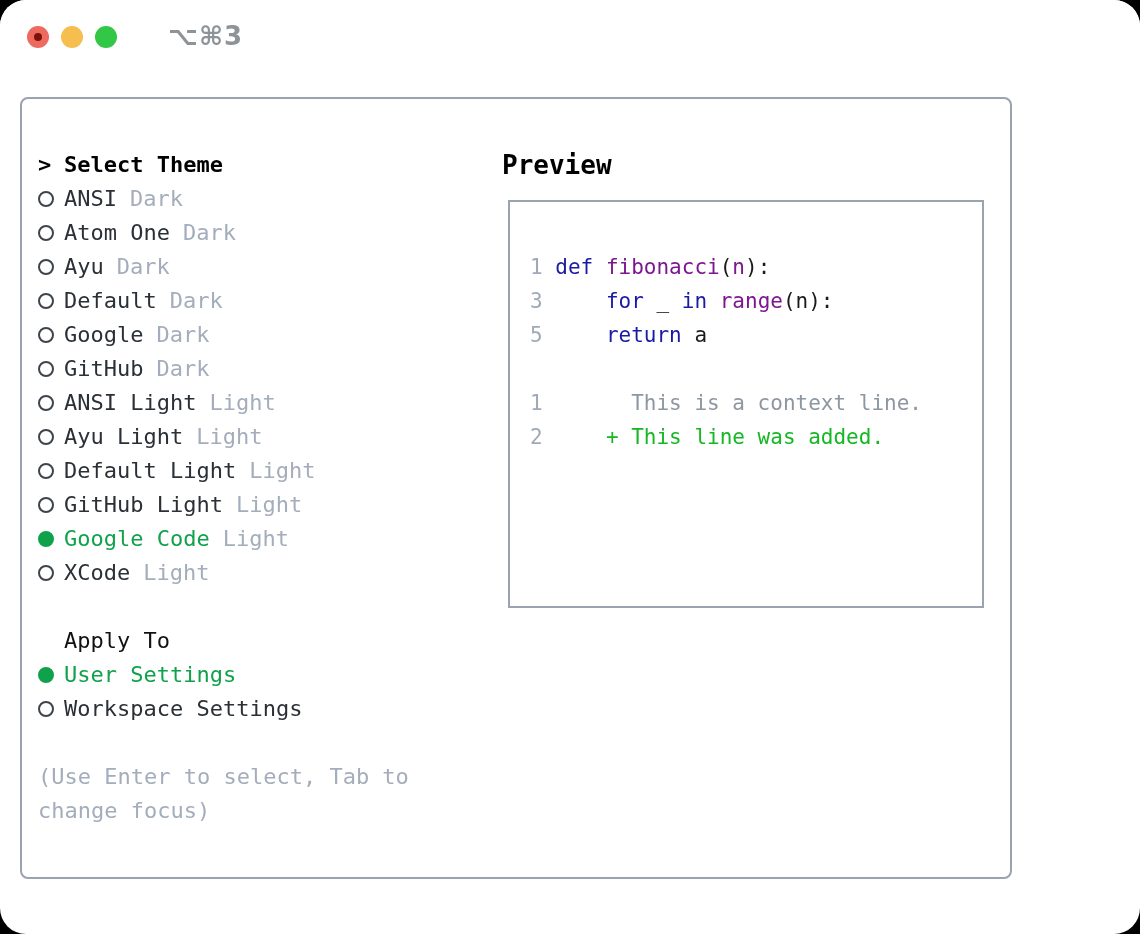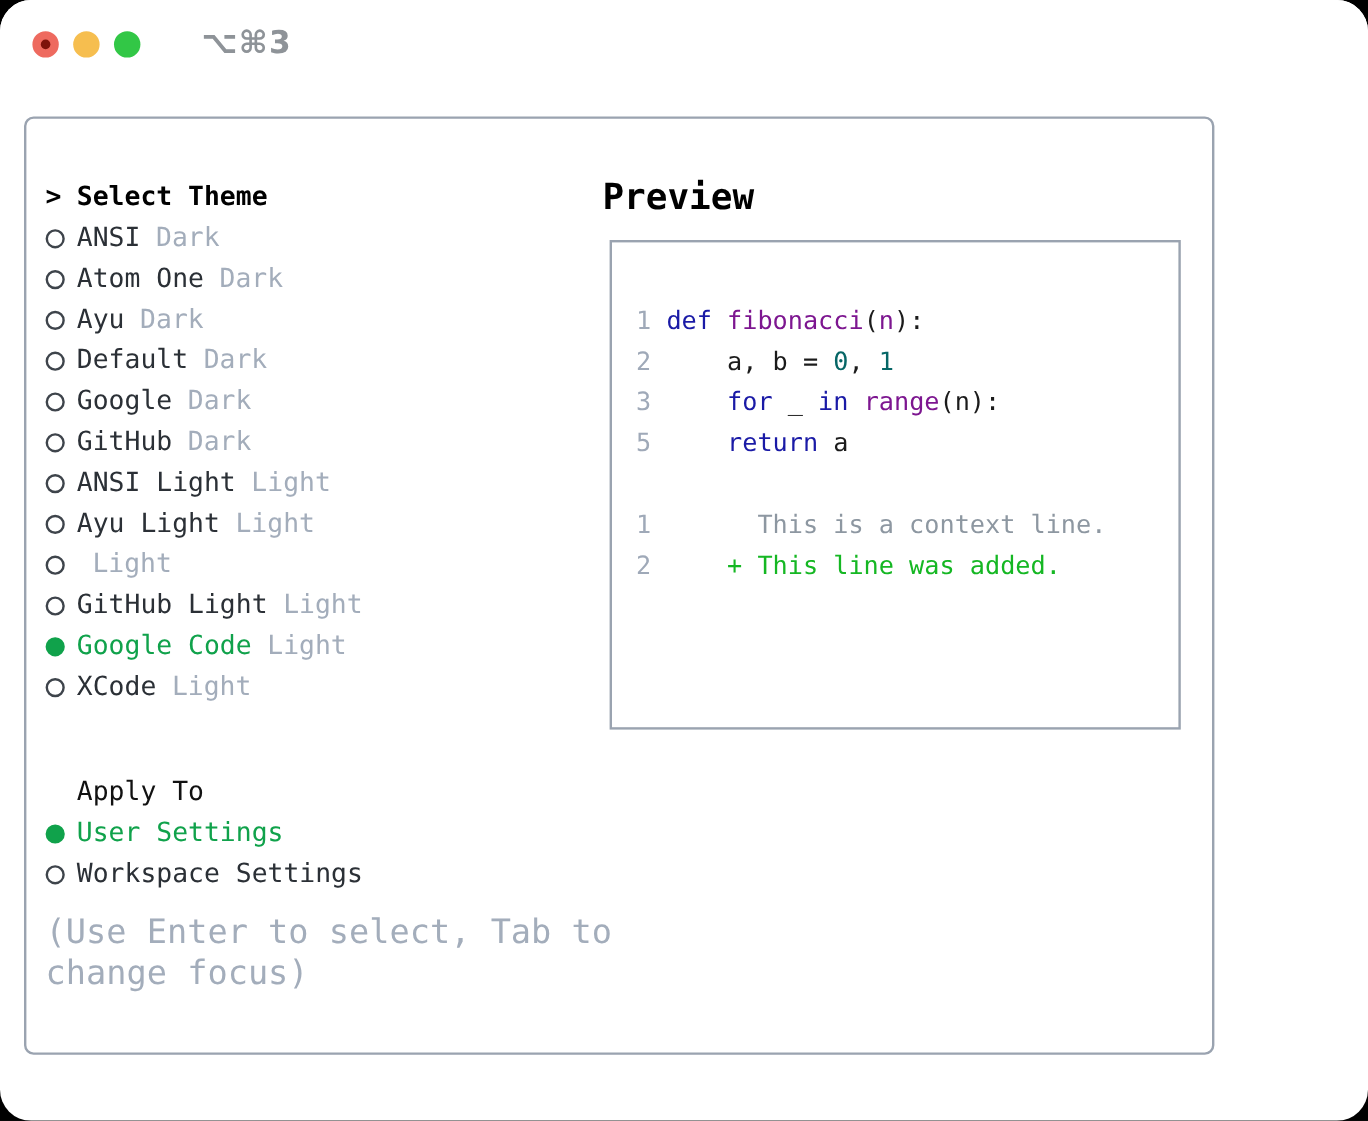--- a/index.html
+++ b/index.html
@@ -24,37 +24,37 @@
   .shortcut{position:absolute;left:168px;top:21px;font-family:"DejaVu Sans",sans-serif;
             font-size:26px;font-weight:600;color:#8e9398;letter-spacing:1px;}
 
   
   .panel{position:absolute;left:20px;top:97px;width:992px;height:782px;box-sizing:border-box;
          border:2px solid var(--panel-border);border-radius:8px;background:#fff;}
 
   
   .rows{position:absolute;}
   .theme-list{left:38px;top:148px;}
-  .apply-section{left:38px;top:644px;}
+  .apply-section{left:38px;top:624px;}
   .help-text{left:38px;top:760px;}
   .row{display:flex;align-items:center;height:34px;
        font-size:22px;line-height:34px;color:var(--text);white-space:pre;}
   .marker{width:26px;flex:none;display:flex;align-items:center;}
   .circle{width:12px;height:12px;border:2px solid #3e444b;border-radius:50%;box-sizing:content-box;}
   .circle.sel{background:var(--selected-green);border-color:var(--selected-green);}
   .prompt{font-weight:bold;color:#000;}
   .hdr{font-weight:bold;color:#000;}
   .subhdr{color:#111;}
   .name.sel{color:var(--selected-green);}
   .tag{color:var(--muted);margin-left:13px;}
-  .help-line{height:34px;font-size:28px;line-height:34px;color:var(--muted);white-space:pre;}
+  .help-line{height:34px;font-size:22px;line-height:34px;color:var(--muted);white-space:pre;}
 
   
   .preview-header{position:absolute;left:502px;top:148px;height:34px;
-                  font-size:30px;line-height:34px;font-weight:bold;color:#000;}
+                  font-size:26px;line-height:34px;font-weight:bold;color:#000;}
   .preview-box{position:absolute;left:508px;top:200px;width:476px;height:408px;box-sizing:border-box;
                border:2px solid var(--panel-border);background:#fff;padding:48px 0 0 20px;overflow:hidden;}
   .pline{height:34px;font-size:21px;line-height:34px;white-space:pre;color:#1b1b1b;}
   .seg-plain{color:#1b1b1b;}
   .seg-lineno{color:var(--lineno);}
   .seg-keyword{color:var(--keyword);}
   .seg-title{color:var(--title);}
   .seg-number{color:var(--number);}
   .seg-context{color:var(--context);}
   .seg-deleted{color:var(--deleted);}
@@ -84,21 +84,21 @@
       </div>
       <div id="theme-items">
           <div class="row"><span class="marker"><span class="circle"></span></span><span class="name">ANSI</span><span class="tag">Dark</span></div>
           <div class="row"><span class="marker"><span class="circle"></span></span><span class="name">Atom One</span><span class="tag">Dark</span></div>
           <div class="row"><span class="marker"><span class="circle"></span></span><span class="name">Ayu</span><span class="tag">Dark</span></div>
           <div class="row"><span class="marker"><span class="circle"></span></span><span class="name">Default</span><span class="tag">Dark</span></div>
           <div class="row"><span class="marker"><span class="circle"></span></span><span class="name">Google</span><span class="tag">Dark</span></div>
           <div class="row"><span class="marker"><span class="circle"></span></span><span class="name">GitHub</span><span class="tag">Dark</span></div>
           <div class="row"><span class="marker"><span class="circle"></span></span><span class="name">ANSI Light</span><span class="tag">Light</span></div>
           <div class="row"><span class="marker"><span class="circle"></span></span><span class="name">Ayu Light</span><span class="tag">Light</span></div>
-          <div class="row"><span class="marker"><span class="circle"></span></span><span class="tag">Light</span></div>
+          <div class="row"><span class="marker"><span class="circle"></span></span><span class="name">Default Light</span><span class="tag">Light</span></div>
           <div class="row"><span class="marker"><span class="circle"></span></span><span class="name">GitHub Light</span><span class="tag">Light</span></div>
           <div class="row"><span class="marker"><span class="circle sel"></span></span><span class="name sel">Google Code</span><span class="tag">Light</span></div>
           <div class="row"><span class="marker"><span class="circle"></span></span><span class="name">XCode</span><span class="tag">Light</span></div>
         </div>
     </div>
 
     <div class="rows apply-section">
       <div class="row">
         <span class="marker"></span>
         <span class="subhdr">Apply To</span>
@@ -112,21 +112,20 @@
     <div class="rows help-text" id="help-lines">
         <div class="help-line">(Use Enter to select, Tab to</div>
         <div class="help-line">change focus)</div>
       </div>
 
     <div class="preview-header">Preview</div>
 
     <div class="preview-box">
       <div id="preview-lines">
           <div class="pline"><span class="seg-lineno">1</span><span class="seg-plain"> </span><span class="seg-keyword">def</span><span class="seg-plain"> </span><span class="seg-title">fibonacci</span><span class="seg-plain">(</span><span class="seg-title">n</span><span class="seg-plain">):</span></div>
-          <div class="pline"><span class="seg-lineno">2</span><span class="seg-plain">     a, b = </span><span class="seg-number">0</span><span class="seg-plain">, </span><span class="seg-number">1</span></div>
           <div class="pline"><span class="seg-lineno">3</span><span class="seg-plain">     </span><span class="seg-keyword">for</span><span class="seg-plain"> _ </span><span class="seg-keyword">in</span><span class="seg-plain"> </span><span class="seg-title">range</span><span class="seg-plain">(n):</span></div>
           <div class="pline"><span class="seg-lineno">5</span><span class="seg-plain">     </span><span class="seg-keyword">return</span><span class="seg-plain"> a</span></div>
           <div class="pline"></div>
           <div class="pline"><span class="seg-lineno">1</span><span class="seg-plain">       </span><span class="seg-context">This is a context line.</span></div>
           <div class="pline"><span class="seg-lineno">2</span><span class="seg-plain">     </span><span class="seg-added">+ This line was added.</span></div>
         </div>
     </div>
 
   </div>
 </div>

